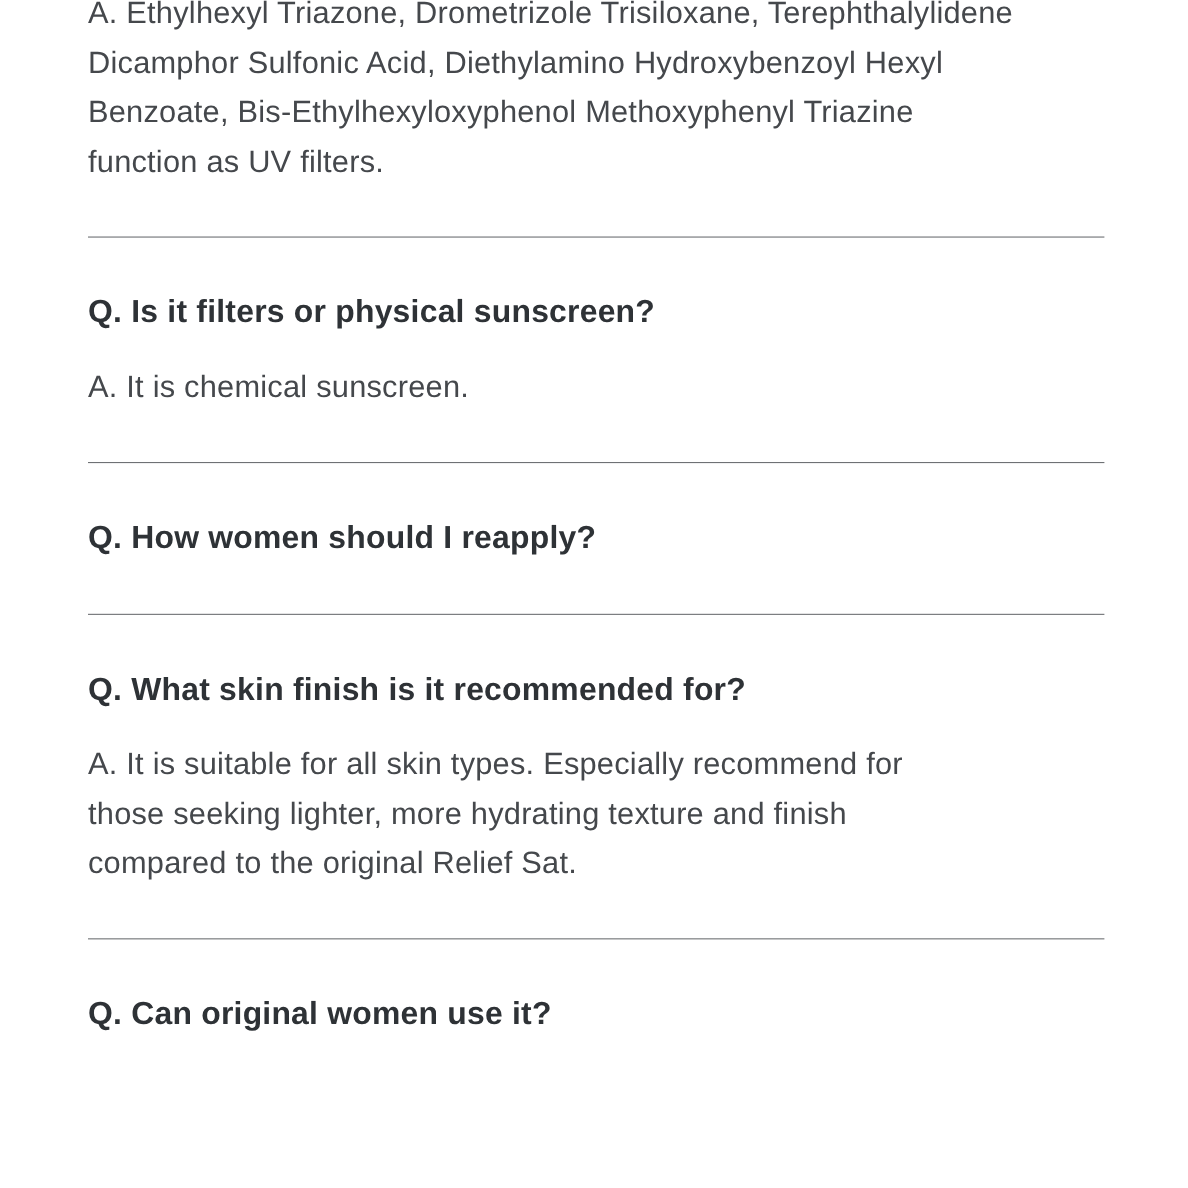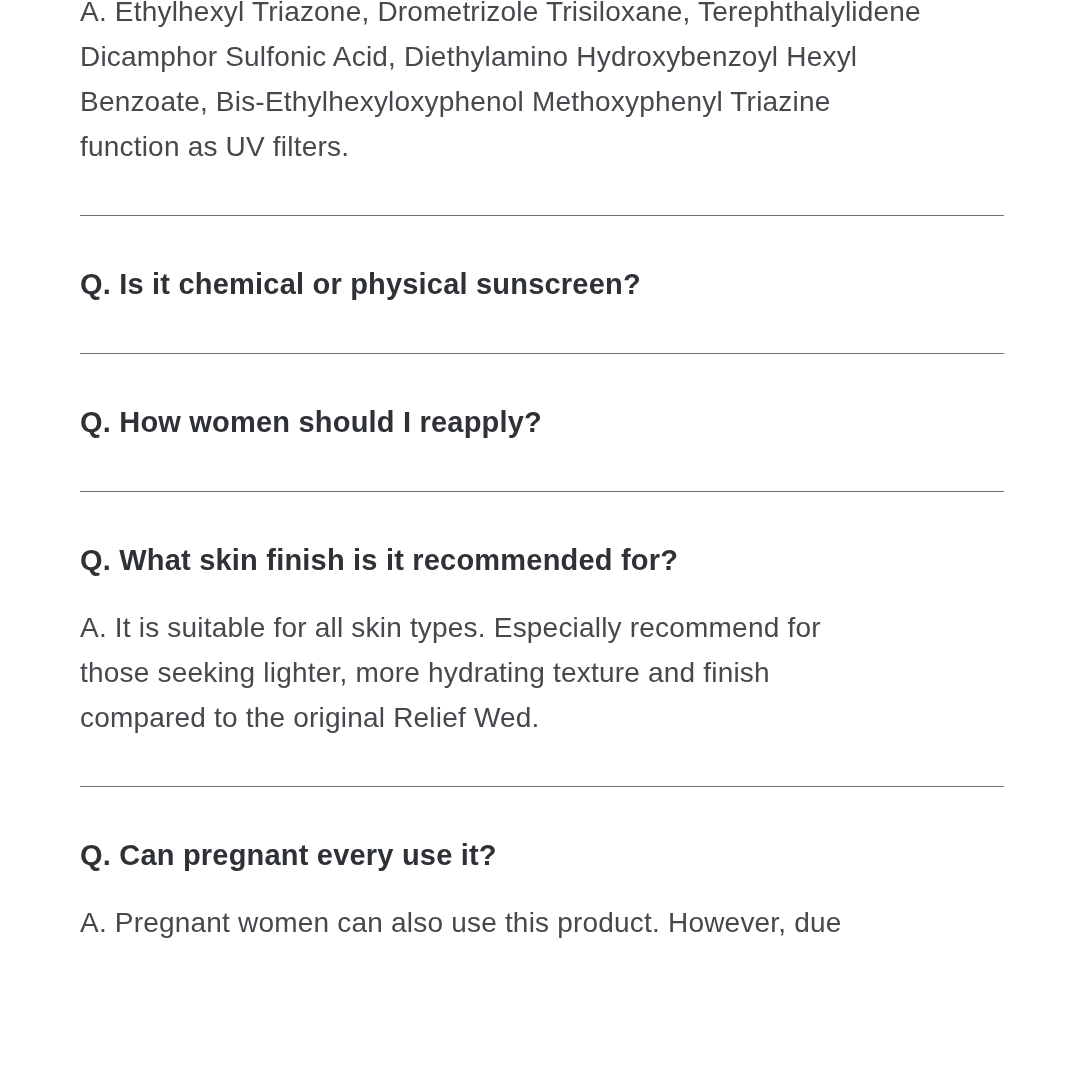--- a/index.html
+++ b/index.html
@@ -52,31 +52,31 @@
 
 <div class="faq-section">
 
   <p class="answer first">A. Ethylhexyl Triazone, Drometrizole Trisiloxane, Terephthalylidene
 Dicamphor Sulfonic Acid, Diethylamino Hydroxybenzoyl Hexyl
 Benzoate, Bis-Ethylhexyloxyphenol Methoxyphenyl Triazine
 function as UV filters.</p>
 
   <hr class="divider">
 
-  <h3 class="question">Q. Is it chemical or physical sunscreen?</h3>
+  <h3 class="question">Q. Is it filters or physical sunscreen?</h3>
+  <p class="answer">A. It is chemical sunscreen.</p>
 
   <hr class="divider">
 
   <h3 class="question">Q. How women should I reapply?</h3>
 
   <hr class="divider">
 
   <h3 class="question">Q. What skin finish is it recommended for?</h3>
   <p class="answer">A. It is suitable for all skin types. Especially recommend for
 those seeking lighter, more hydrating texture and finish
-compared to the original Relief Wed.</p>
+compared to the original Relief Sat.</p>
 
   <hr class="divider">
 
-  <h3 class="question">Q. Can pregnant every use it?</h3>
-  <p class="answer">A. Pregnant women can also use this product. However, due</p>
+  <h3 class="question">Q. Can original women use it?</h3>
 
 </div>
 
 </body></html>

